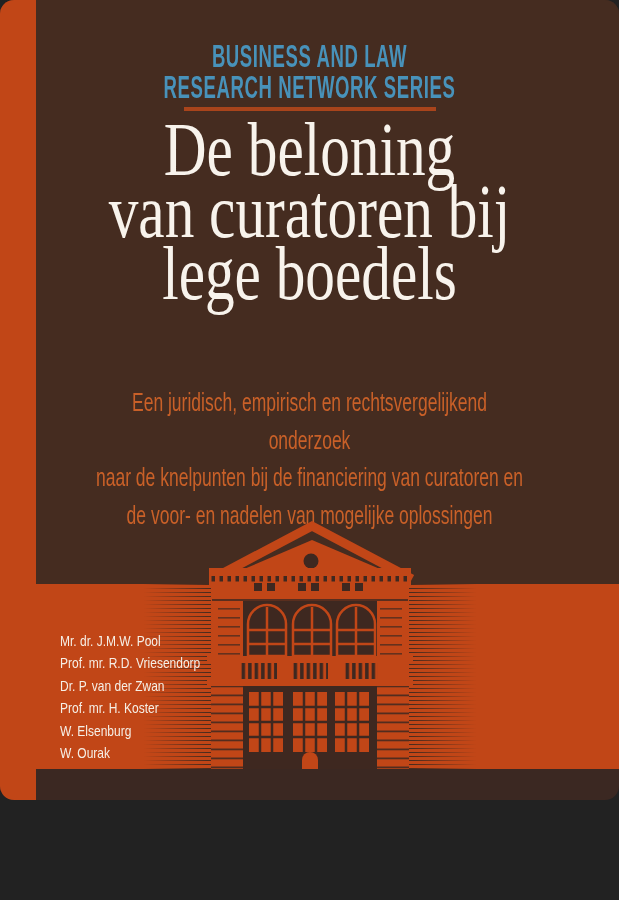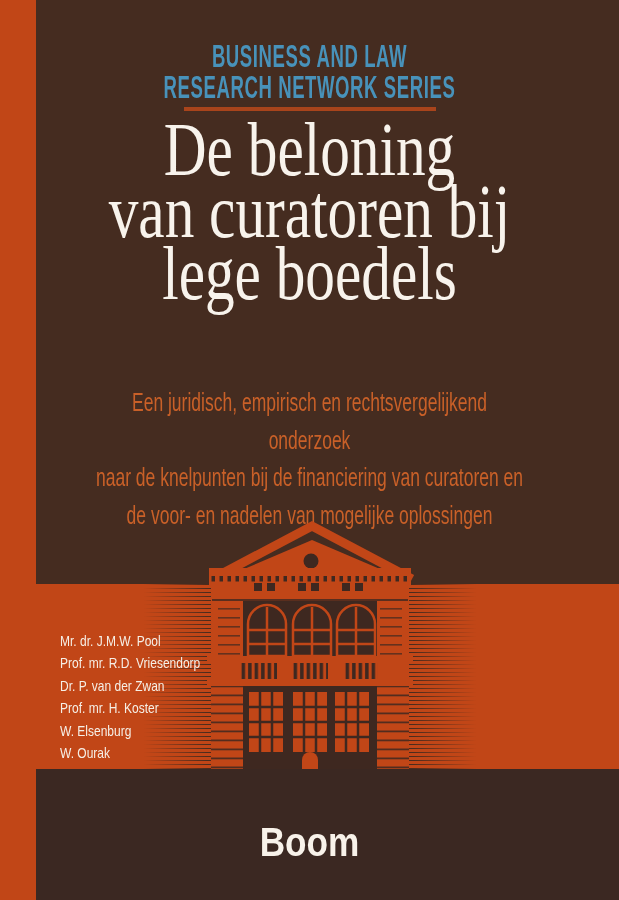--- a/index.html
+++ b/index.html
@@ -1,19 +1,20 @@
 <!DOCTYPE html>
 <html><head>
 <meta charset="utf-8">
 <style>
   html,body{margin:0;padding:0;background:#222;}
   .cover{
-    position:relative;width:619px;height:900px;overflow:hidden;
+    position:relative;width:619px;height:800px;overflow:hidden;
     background:#3b2822;
     font-family:"Liberation Sans", sans-serif;
+    border-radius:14px;
   }
   .bg-top{position:absolute;left:0;top:0;width:619px;height:584px;background:#452c20;}
   .band{position:absolute;left:0;top:584px;width:619px;height:185px;background:#c14617;}
   .strip{position:absolute;left:0;top:0;width:36px;height:900px;background:#c14617;}
 
   
   .series{position:absolute;left:0;top:41px;width:619px;text-align:center;
     color:#4892ba;font-weight:bold;font-size:32px;line-height:31px;
     letter-spacing:1px;transform:scaleX(0.58);transform-origin:50% 0;}
   .series-underline{position:absolute;left:184px;top:107px;width:252px;height:4px;background:#a9441b;}

